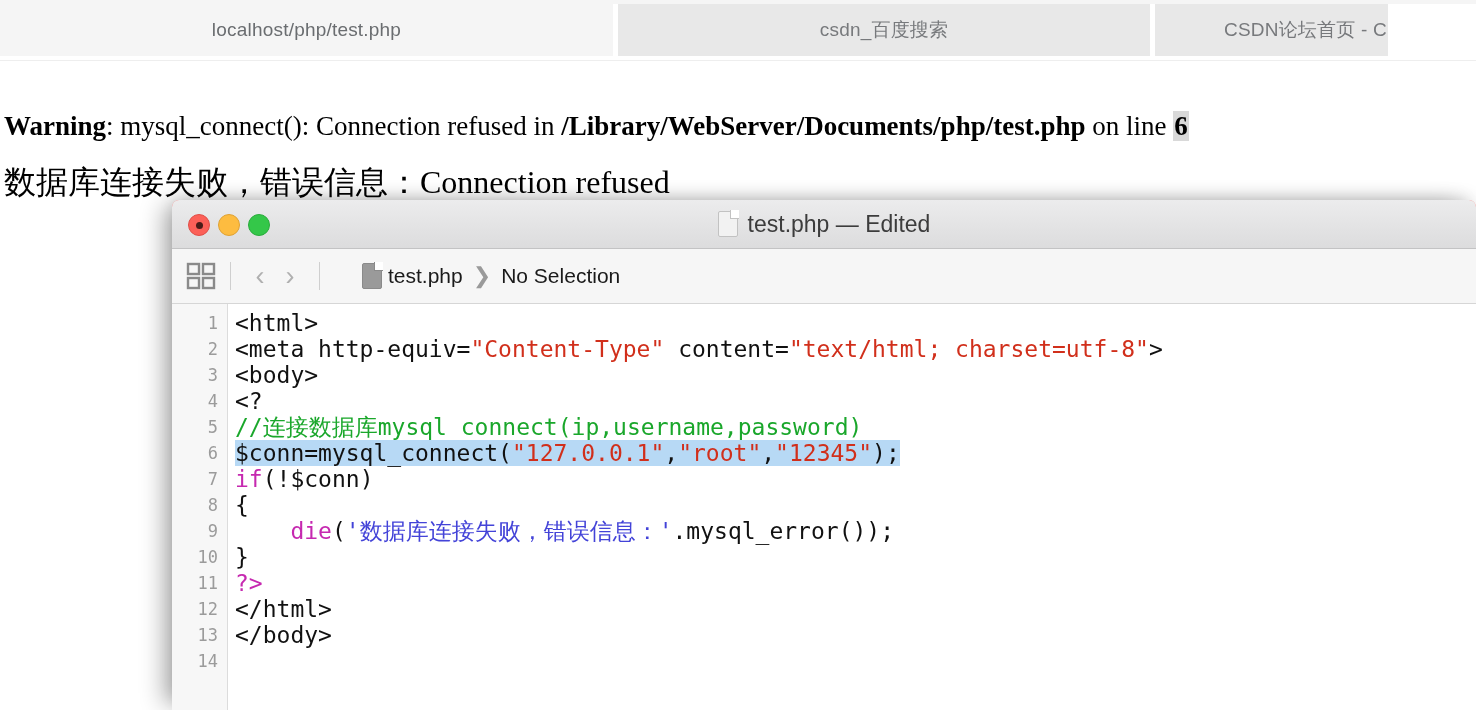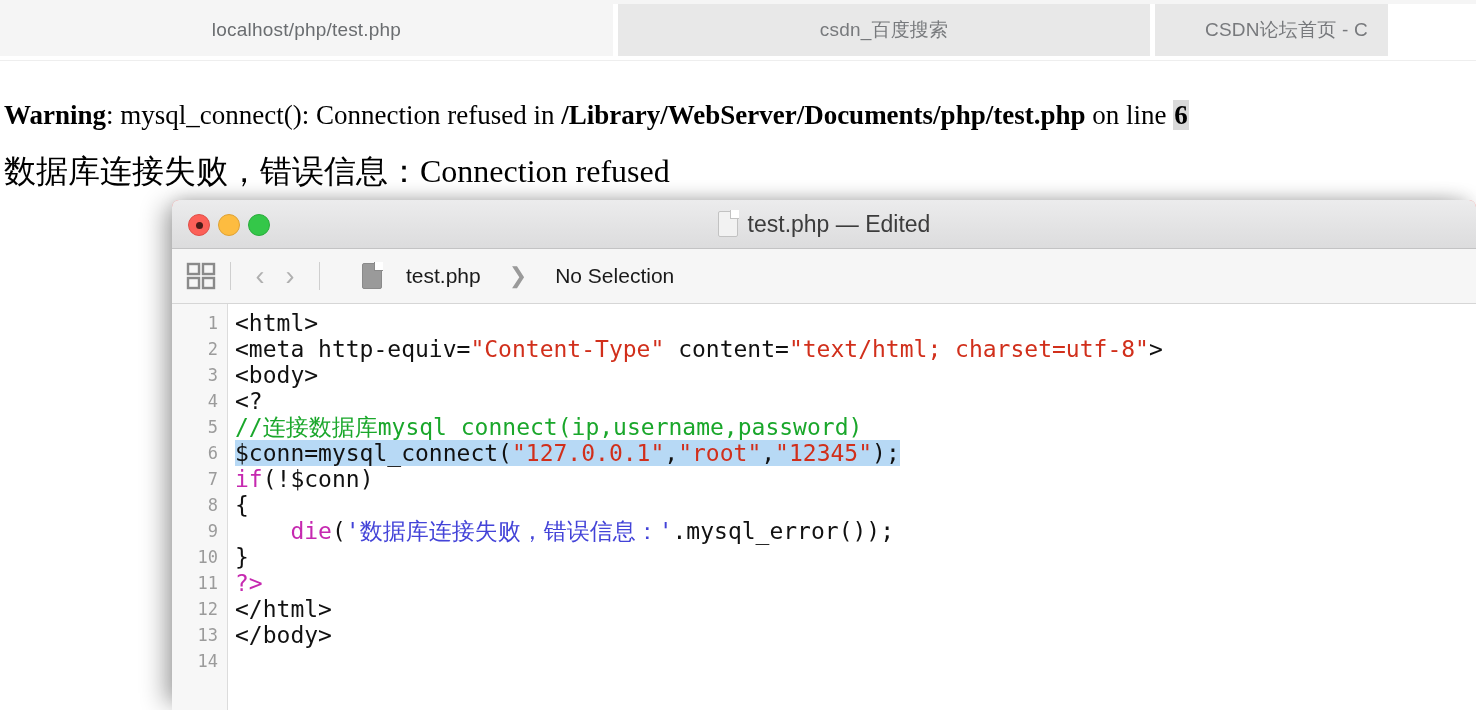--- a/index.html
+++ b/index.html
@@ -57,21 +57,21 @@
     background: #e8e8e8;
     color: #77797c;
   }
   .tab-gap {
     width: 5px;
     height: 52px;
     background: #ffffff;
     flex: 0 0 auto;
   }
   #tab-2 { width: 532px; }
-  #tab-3 { width: 233px; justify-content: flex-start; padding-left: 50px; }
+  #tab-3 { width: 233px; justify-content: flex-start; padding-left: 69px; }
   #tabstrip .strip-bottom-line {
     position: absolute;
     left: 0; top: 56px;
     width: 1476px; height: 4px;
     background: #ffffff;
     border-bottom: 1px solid #eeeeee;
   }
 
   
   #page-output {
@@ -83,21 +83,21 @@
     font-family: "Liberation Serif", "DejaVu Serif", serif;
     font-size: 27px;
     color: #000000;
     line-height: 36px;
     padding-left: 4px;
     white-space: nowrap;
     margin: 0;
   }
   .warn-line b { font-weight: bold; }
   .hl-line { background: #d9d9d9; padding: 0 1px; }
-  #warn-row1 { margin-top: 31px; }
+  #warn-row1 { margin-top: 42px; }
   #warn-row2 {
     margin-top: 20px;
     font-size: 32px;
   }
 
   
   #editor-window {
     position: absolute;
     left: 172px;
     top: 200px;
@@ -194,21 +194,21 @@
   .chev {
     font-size: 27px;
     color: #b0b0b0;
     width: 30px;
     text-align: center;
     font-family: "Liberation Sans", sans-serif;
   }
   #crumb-wrap {
     display: flex;
     align-items: center;
-    gap: 24px;
+    gap: 6px;
     font-size: 21px;
     color: #1a1a1a;
     font-family: "Liberation Sans", sans-serif;
     padding-left: 28px;
   }
   .crumb-sep {
     color: #9a9a9a;
     font-size: 22px;
     margin: 0 4px;
   }

